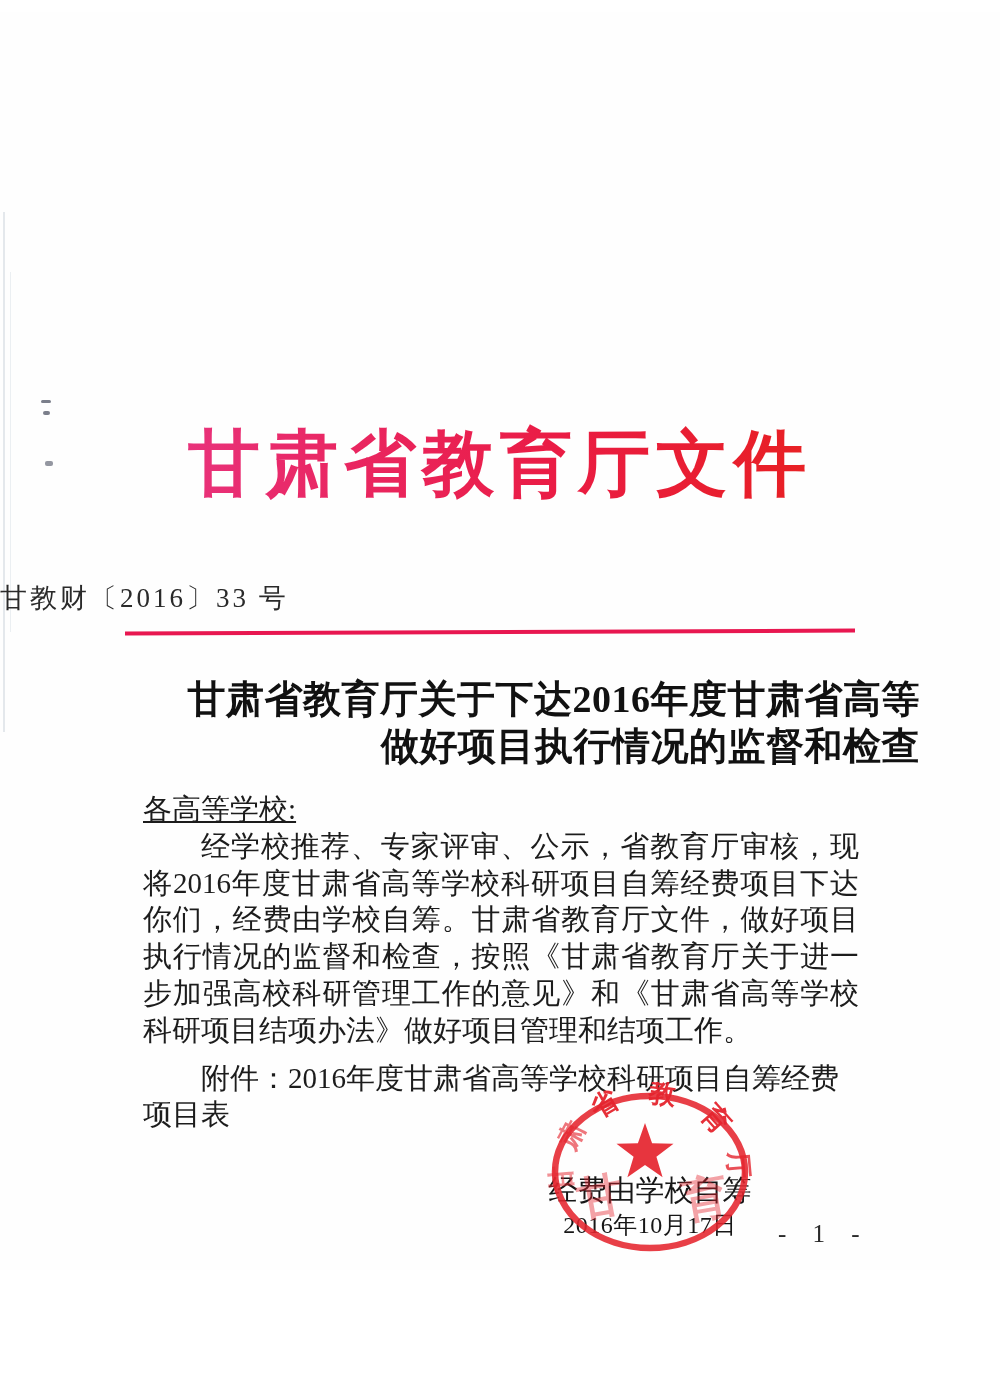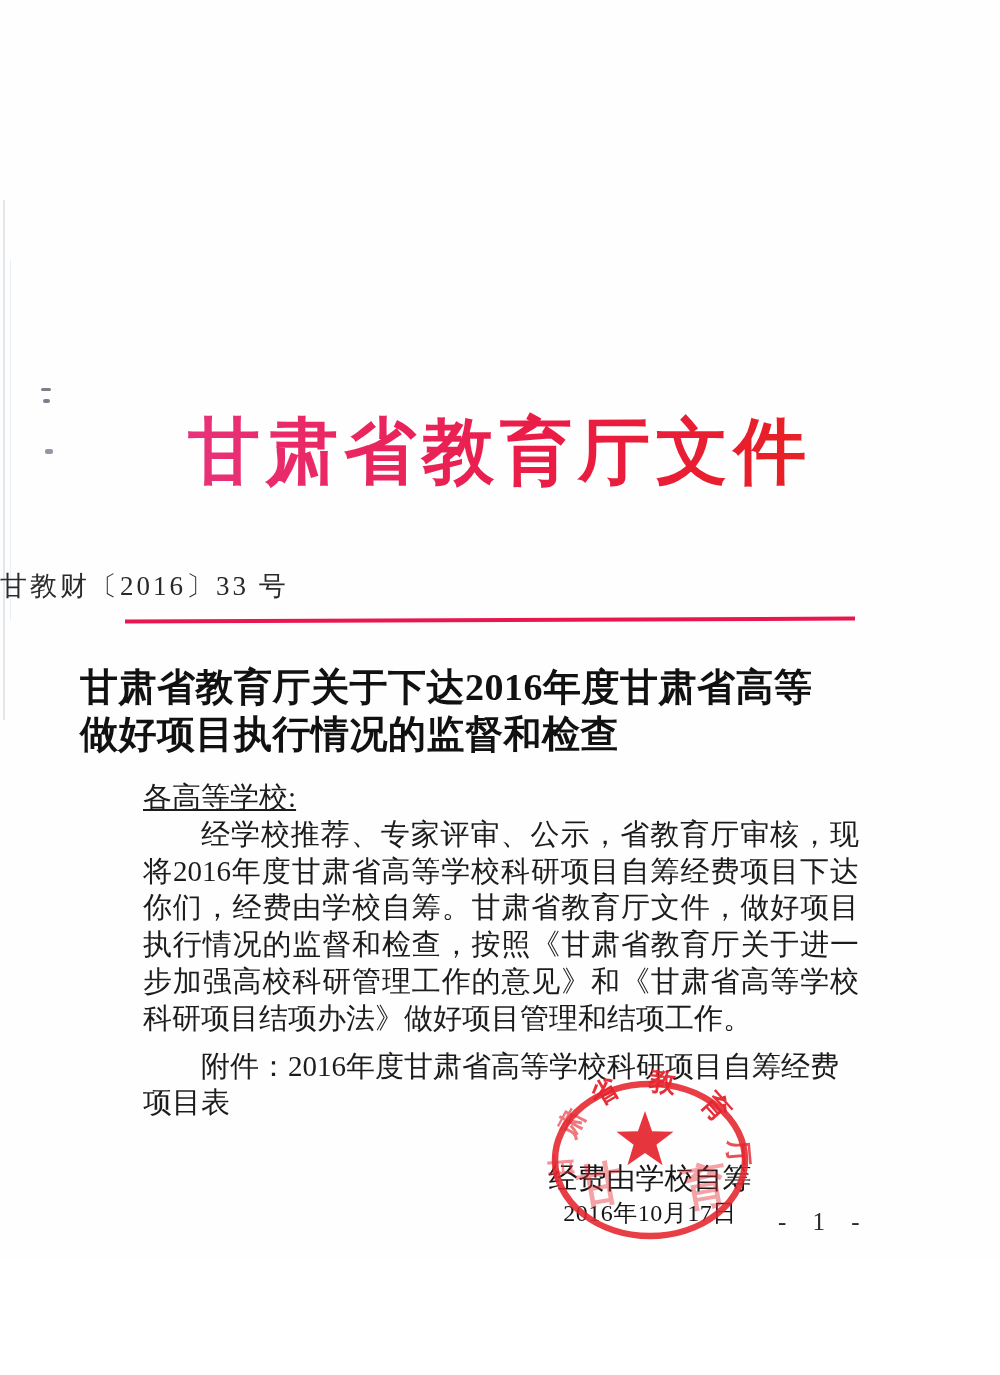--- a/index.html
+++ b/index.html
@@ -1,21 +1,21 @@
 <!DOCTYPE html>
 <html><head>
 <meta charset="utf-8">
 <style>
   * { margin: 0; padding: 0; box-sizing: border-box; }
   html, body { background: #ffffff; }
   .page {
     position: relative;
     width: 1000px;
     height: 1258px;
-    margin: 0 auto;
+    margin: 12px auto;
     background: #fefefe;
     overflow: hidden;
     font-family: "Liberation Serif", "DejaVu Serif", serif;
     color: #1f1f1f;
     padding-left: 12px;
   }
 
   
   .scan-line-1 { position: absolute; left: 3px; top: 200px; width: 2px; height: 520px; background: #cdd6dd; opacity: .55; }
   .scan-line-2 { position: absolute; left: 10px; top: 260px; width: 1px; height: 360px; background: #d8dfe6; opacity: .5; }
@@ -51,21 +51,21 @@
     position: absolute;
     top: 618px; left: 125px;
     width: 730px; height: 4px;
     background: #e81750;
     transform: rotate(-0.22deg);
   }
 
   .doc-title {
     position: absolute;
     top: 664px; left: 80px; right: 80px;
-    text-align: left;
+    text-align: right;
     font-size: 38px;
     font-weight: bold;
     line-height: 47px;
     letter-spacing: 0.5px;
     color: #111;
   }
 
   .body-block {
     position: absolute;
     top: 779px; left: 143px;

